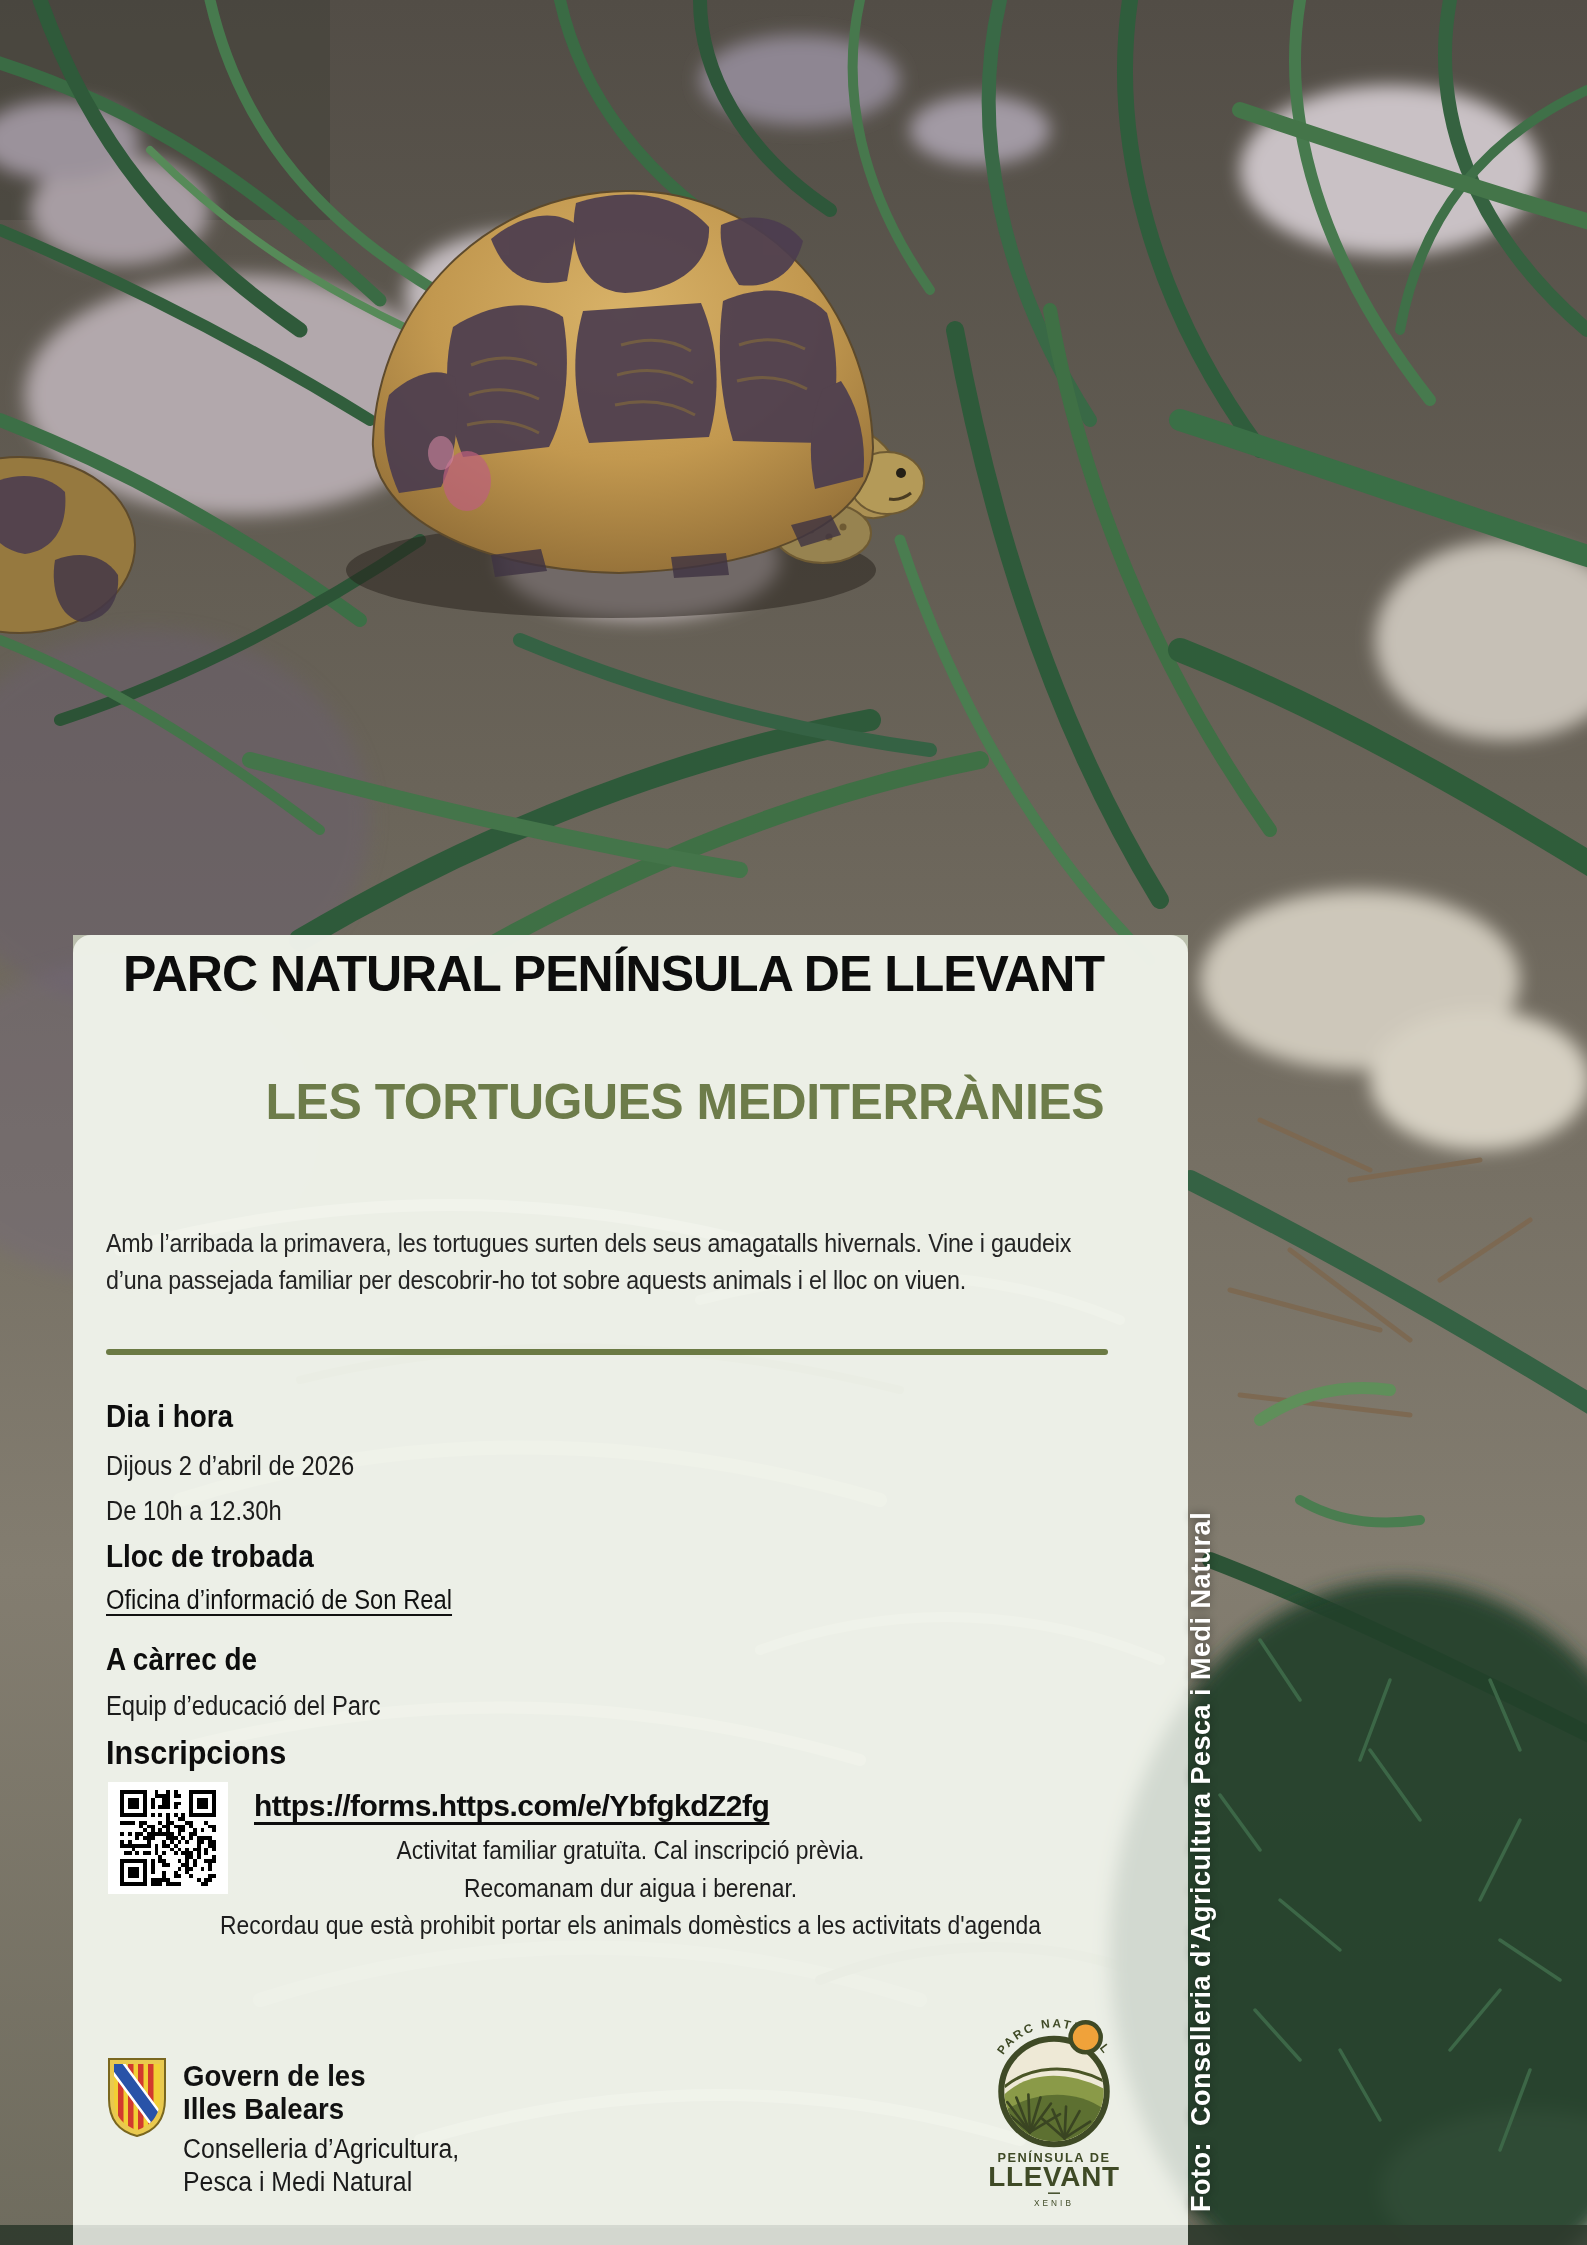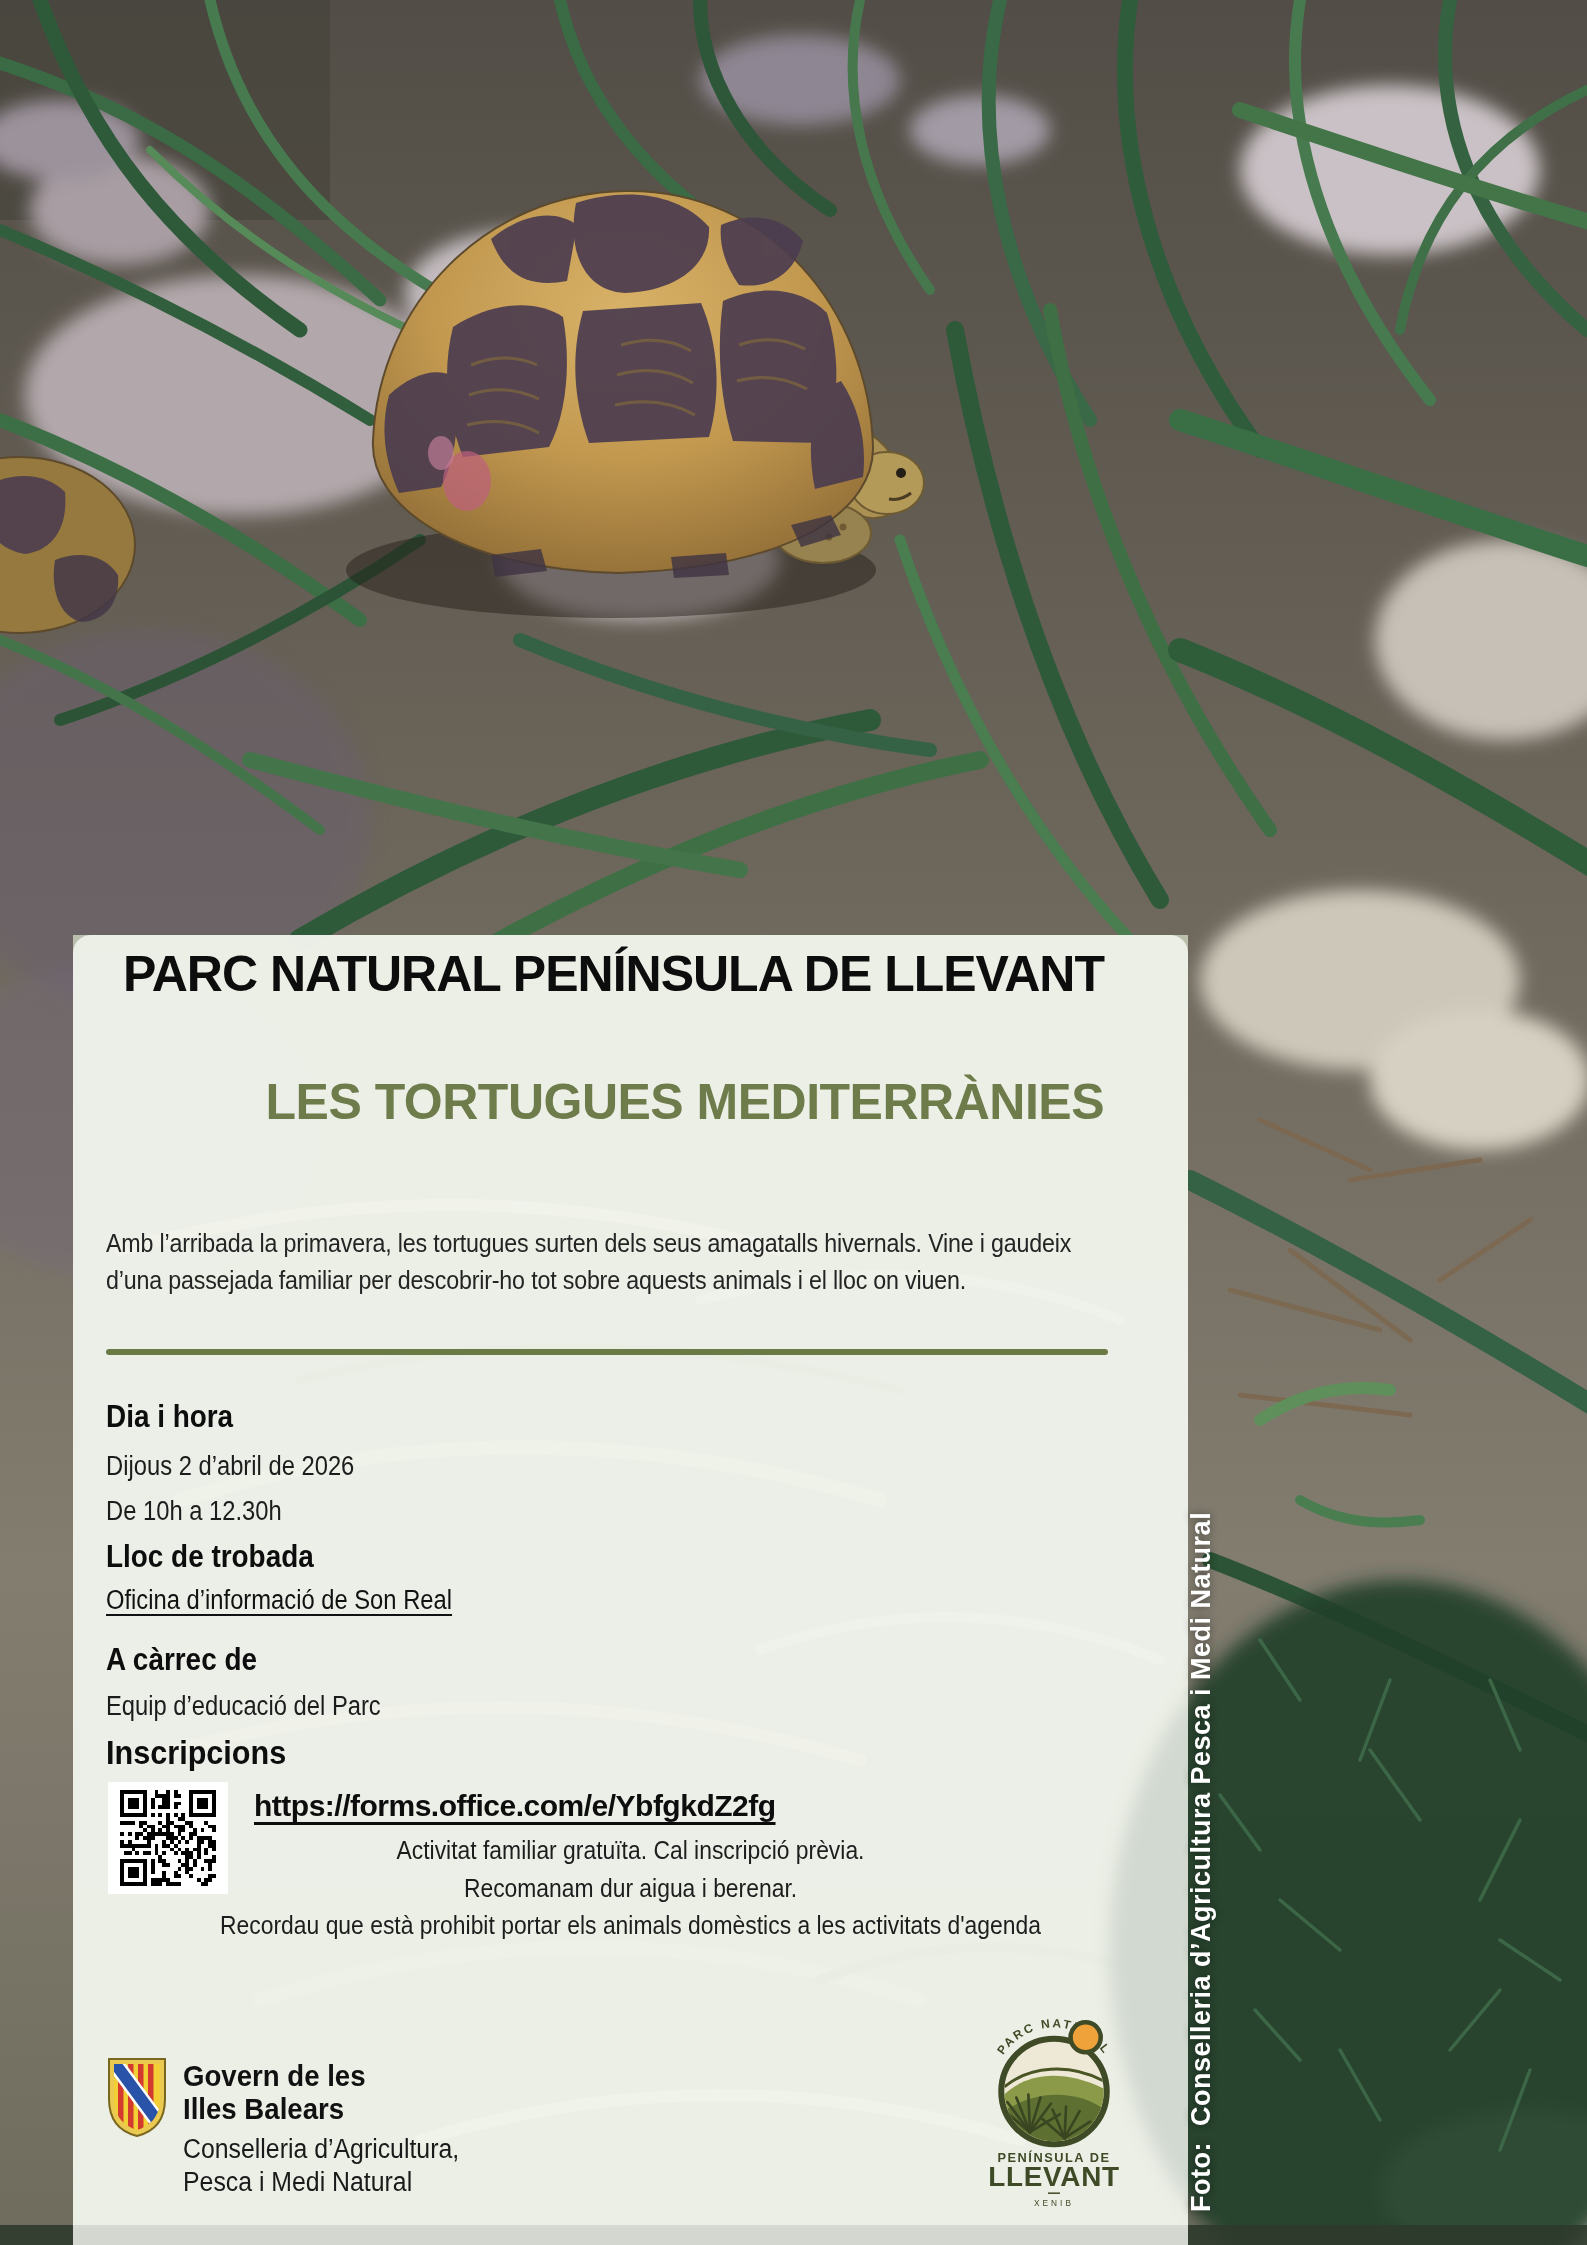--- a/index.html
+++ b/index.html
@@ -286,21 +286,21 @@
         </g>
         <g fill="#000">
           <rect x="2" y="2" width="3" height="3"></rect>
             <rect x="20" y="2" width="3" height="3"></rect>
             <rect x="2" y="20" width="3" height="3"></rect>
         </g>
         <path id="qr-noise" fill="#000" d="M9 0h1v1h-1zM12 0h1v1h-1zM14 0h1v1h-1zM9 1h1v1h-1zM10 1h1v1h-1zM11 1h1v1h-1zM12 1h1v1h-1zM14 1h1v1h-1zM15 1h1v1h-1zM8 2h1v1h-1zM11 2h1v1h-1zM12 2h1v1h-1zM8 3h1v1h-1zM11 3h1v1h-1zM12 3h1v1h-1zM14 3h1v1h-1zM15 3h1v1h-1zM8 4h1v1h-1zM10 4h1v1h-1zM11 4h1v1h-1zM12 4h1v1h-1zM14 4h1v1h-1zM8 6h1v1h-1zM10 6h1v1h-1zM12 6h1v1h-1zM14 6h1v1h-1zM16 6h1v1h-1zM12 7h1v1h-1zM15 7h1v1h-1zM16 7h1v1h-1zM0 8h1v1h-1zM1 8h1v1h-1zM2 8h1v1h-1zM3 8h1v1h-1zM5 8h1v1h-1zM6 8h1v1h-1zM10 8h1v1h-1zM12 8h1v1h-1zM13 8h1v1h-1zM17 8h1v1h-1zM18 8h1v1h-1zM22 8h1v1h-1zM5 9h1v1h-1zM7 9h1v1h-1zM8 9h1v1h-1zM11 9h1v1h-1zM12 9h1v1h-1zM14 9h1v1h-1zM15 9h1v1h-1zM16 9h1v1h-1zM18 9h1v1h-1zM23 9h1v1h-1zM24 9h1v1h-1zM6 10h1v1h-1zM8 10h1v1h-1zM10 10h1v1h-1zM12 10h1v1h-1zM15 10h1v1h-1zM16 10h1v1h-1zM19 10h1v1h-1zM21 10h1v1h-1zM24 10h1v1h-1zM0 11h1v1h-1zM2 11h1v1h-1zM4 11h1v1h-1zM5 11h1v1h-1zM7 11h1v1h-1zM8 11h1v1h-1zM9 11h1v1h-1zM10 11h1v1h-1zM11 11h1v1h-1zM12 11h1v1h-1zM13 11h1v1h-1zM15 11h1v1h-1zM18 11h1v1h-1zM19 11h1v1h-1zM4 12h1v1h-1zM6 12h1v1h-1zM7 12h1v1h-1zM8 12h1v1h-1zM12 12h1v1h-1zM13 12h1v1h-1zM14 12h1v1h-1zM16 12h1v1h-1zM18 12h1v1h-1zM20 12h1v1h-1zM21 12h1v1h-1zM22 12h1v1h-1zM23 12h1v1h-1zM0 13h1v1h-1zM2 13h1v1h-1zM7 13h1v1h-1zM11 13h1v1h-1zM13 13h1v1h-1zM15 13h1v1h-1zM17 13h1v1h-1zM20 13h1v1h-1zM21 13h1v1h-1zM23 13h1v1h-1zM24 13h1v1h-1zM0 14h1v1h-1zM1 14h1v1h-1zM2 14h1v1h-1zM3 14h1v1h-1zM4 14h1v1h-1zM5 14h1v1h-1zM6 14h1v1h-1zM7 14h1v1h-1zM9 14h1v1h-1zM11 14h1v1h-1zM12 14h1v1h-1zM14 14h1v1h-1zM20 14h1v1h-1zM23 14h1v1h-1zM24 14h1v1h-1zM3 15h1v1h-1zM9 15h1v1h-1zM13 15h1v1h-1zM15 15h1v1h-1zM17 15h1v1h-1zM19 15h1v1h-1zM20 15h1v1h-1zM22 15h1v1h-1zM24 15h1v1h-1zM1 16h1v1h-1zM2 16h1v1h-1zM4 16h1v1h-1zM6 16h1v1h-1zM7 16h1v1h-1zM9 16h1v1h-1zM11 16h1v1h-1zM14 16h1v1h-1zM16 16h1v1h-1zM17 16h1v1h-1zM18 16h1v1h-1zM20 16h1v1h-1zM22 16h1v1h-1zM10 17h1v1h-1zM17 17h1v1h-1zM18 17h1v1h-1zM20 17h1v1h-1zM24 17h1v1h-1zM8 18h1v1h-1zM10 18h1v1h-1zM11 18h1v1h-1zM15 18h1v1h-1zM17 18h1v1h-1zM19 18h1v1h-1zM22 18h1v1h-1zM23 18h1v1h-1zM24 18h1v1h-1zM8 19h1v1h-1zM11 19h1v1h-1zM12 19h1v1h-1zM16 19h1v1h-1zM17 19h1v1h-1zM19 19h1v1h-1zM23 19h1v1h-1zM8 20h1v1h-1zM15 20h1v1h-1zM17 20h1v1h-1zM18 20h1v1h-1zM21 20h1v1h-1zM23 20h1v1h-1zM8 21h1v1h-1zM11 21h1v1h-1zM14 21h1v1h-1zM17 21h1v1h-1zM11 22h1v1h-1zM14 22h1v1h-1zM15 22h1v1h-1zM18 22h1v1h-1zM23 22h1v1h-1zM24 22h1v1h-1zM8 23h1v1h-1zM9 23h1v1h-1zM10 23h1v1h-1zM11 23h1v1h-1zM12 23h1v1h-1zM20 23h1v1h-1zM22 23h1v1h-1zM23 23h1v1h-1zM8 24h1v1h-1zM9 24h1v1h-1zM10 24h1v1h-1zM12 24h1v1h-1zM13 24h1v1h-1zM14 24h1v1h-1zM15 24h1v1h-1zM21 24h1v1h-1zM22 24h1v1h-1z"></path>
       </svg>
     </div>
 
-    <a class="reg-link">https://forms.office.com/e/YbfgkdZ2fg</a>
+    <a class="reg-link">https://forms.https.com/e/YbfgkdZ2fg</a>
 
     <div class="notes">
       <div>Activitat familiar gratuïta. Cal inscripció prèvia.</div>
       <div>Recomanam dur aigua i berenar.</div>
       <div>Recordau que està prohibit portar els animals domèstics a les activitats d'agenda</div>
     </div>
 
     <div class="gov">
       <svg class="gov-shield" viewBox="0 0 60 80">
         <path d="M2,2 H58 V42 C58,64 46,75 30,79 C14,75 2,64 2,42 Z" fill="#e9c94f" stroke="#7a671f" stroke-width="2"></path>

